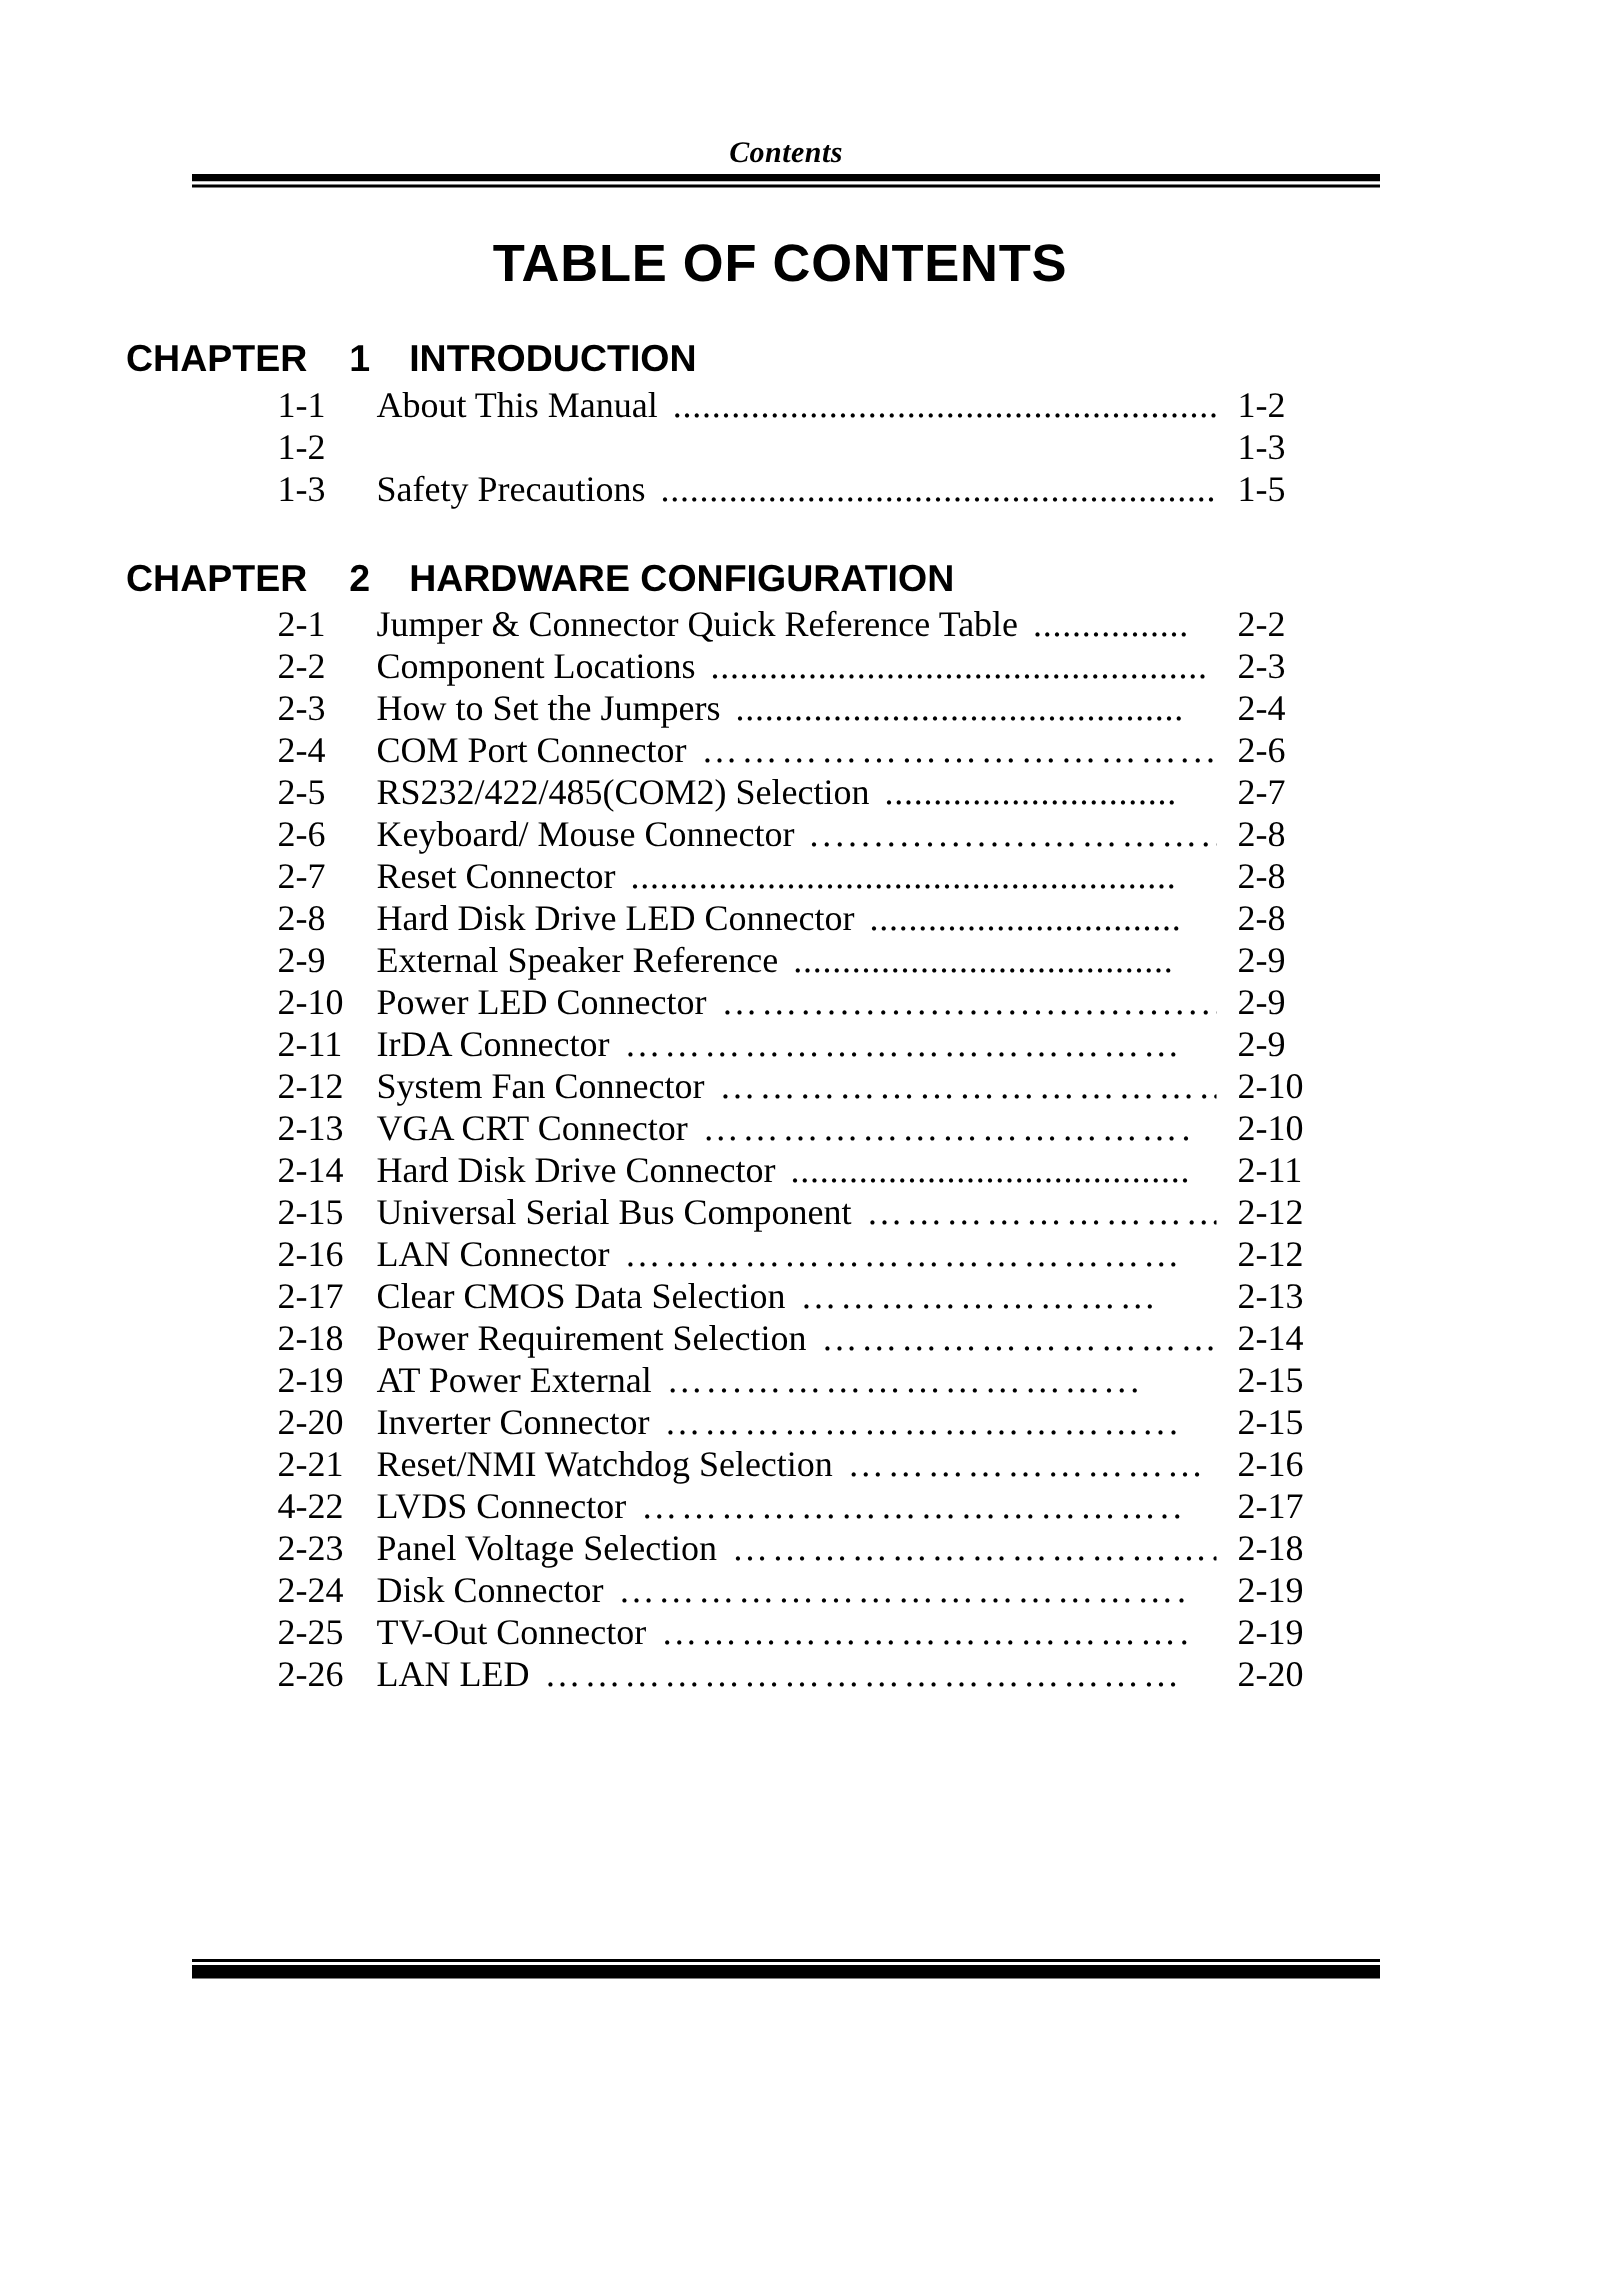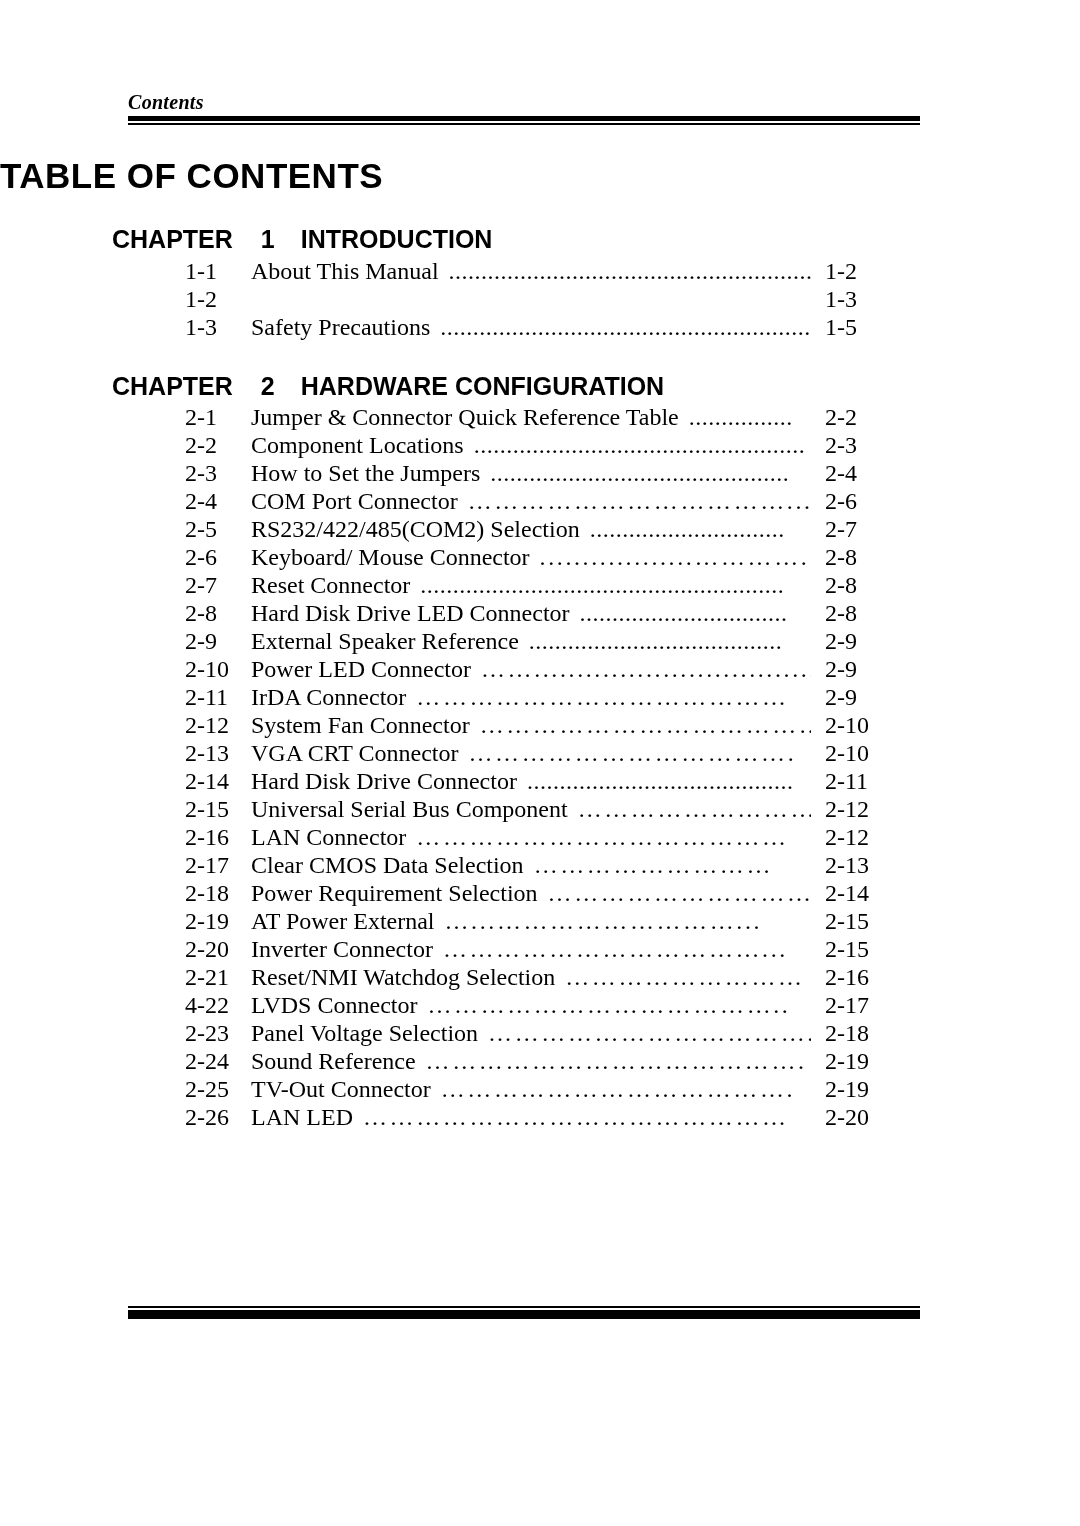--- a/index.html
+++ b/index.html
@@ -16,21 +16,21 @@
     font-family: "Liberation Serif", serif;
     color: #000000;
   }
 
   
   .running-head {
     position: absolute;
     left: 128px;
     top: 92px;
     width: 792px;
-    text-align: left;
+    text-align: center;
     font-family: "Liberation Serif", serif;
     font-weight: bold;
     font-style: italic;
     font-size: 20px;
     letter-spacing: 0.3px;
     line-height: 1;
   }
 
   
   .rule-header {
@@ -71,21 +71,21 @@
     height: 9px;
     background: #000000;
   }
 
   
   .doc-title {
     position: absolute;
     left: 0;
     top: 158px;
     width: 1040px;
-    text-align: left;
+    text-align: center;
     font-family: "Liberation Sans", sans-serif;
     font-weight: bold;
     font-size: 35px;
     letter-spacing: 0.5px;
     line-height: 1.05;
   }
 
   
   .toc {
     position: absolute;
@@ -95,21 +95,21 @@
   }
 
   .chapter-block {
     margin-bottom: 0;
   }
   .chapter-heading {
     font-family: "Liberation Sans", sans-serif;
     font-weight: bold;
     font-size: 25px;
     line-height: 1.18;
-    padding-left: 112px;
+    padding-left: 84px;
     margin: 0;
     white-space: pre;
   }
   .chapter-heading .ch-word { }
   .chapter-heading .ch-num { padding-left: 28px; }
   .chapter-heading .ch-title { padding-left: 26px; }
 
   .entries {
     margin: 2px;
     padding: 0;
@@ -301,21 +301,21 @@
             <span class="entry-text"><span>LVDS Connector</span><span class="entry-leader wide">…………………………………..</span></span>
             <span class="entry-page">2-17</span>
           </li>
           <li class="entry">
             <span class="entry-num">2-23</span>
             <span class="entry-text"><span>Panel Voltage Selection</span><span class="entry-leader wide">………………………………..</span></span>
             <span class="entry-page">2-18</span>
           </li>
           <li class="entry">
             <span class="entry-num">2-24</span>
-            <span class="entry-text"><span>Sound Reference</span><span class="entry-leader wide">…………………………………….</span></span>
+            <span class="entry-text"><span>Disk Connector</span><span class="entry-leader wide">…………………………………….</span></span>
             <span class="entry-page">2-19</span>
           </li>
           <li class="entry">
             <span class="entry-num">2-25</span>
             <span class="entry-text"><span>TV-Out Connector</span><span class="entry-leader wide">………………………………….</span></span>
             <span class="entry-page">2-19</span>
           </li>
           <li class="entry">
             <span class="entry-num">2-26</span>
             <span class="entry-text"><span>LAN LED</span><span class="entry-leader wide">…………………………………………</span></span>

